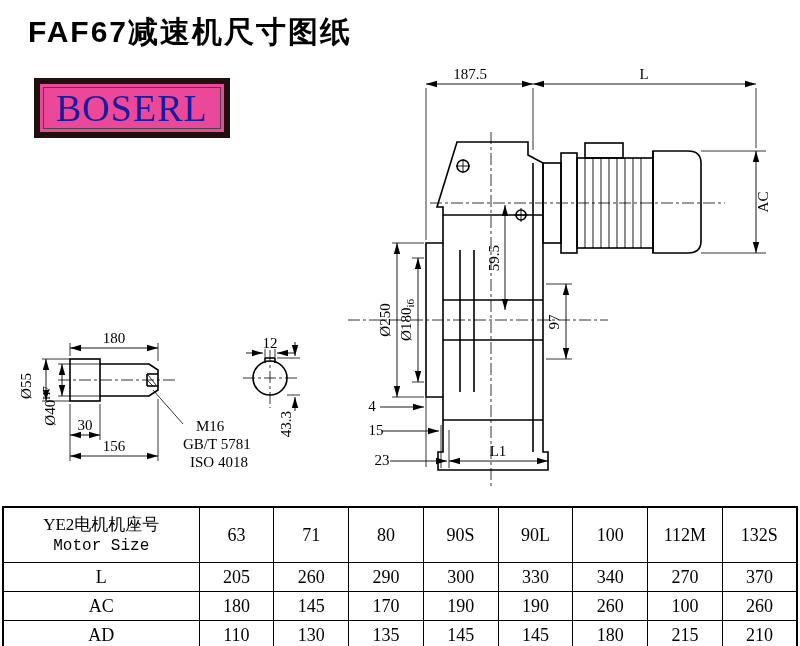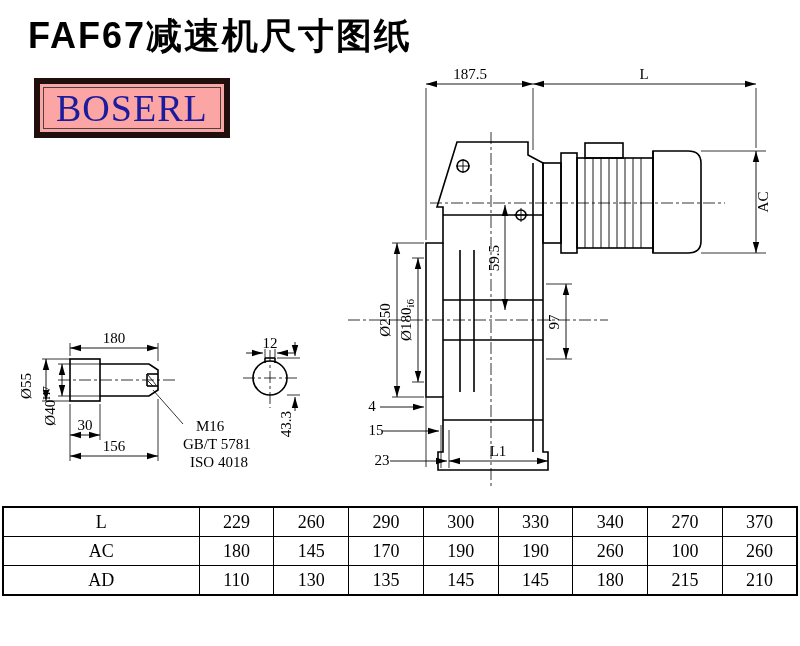--- a/index.html
+++ b/index.html
@@ -1,20 +1,20 @@
 <!DOCTYPE html>
 <html><head>
 <meta charset="utf-8">
 <style>
   html,body{margin:0;padding:0;}
   body{width:800px;height:646px;background:#fff;position:relative;overflow:hidden;
        font-family:"Liberation Sans",sans-serif;color:#000;}
-  .title{position:absolute;left:28px;top:12px;font-size:36px;font-weight:bold;
+  .title{position:absolute;left:28px;top:12px;font-size:30px;font-weight:bold;
          letter-spacing:2px;white-space:nowrap;}
-  .logo{position:absolute;left:34px;top:78px;border:6px solid #200f0c;background:#fca5a5;padding:3px;text-align:center;}
+  .logo{position:absolute;left:34px;top:78px;border:6px solid #200f0c;background:#ec4899;padding:3px;text-align:center;}
   .logo-text{display:block;border:1px solid #444;padding:0 12px;line-height:40px;
              font-family:"Liberation Serif",serif;font-size:38px;color:#1b1b9e;letter-spacing:1px;}
   svg{position:absolute;left:0;top:0;}
   svg text{font-family:"Liberation Serif",serif;font-size:15px;fill:#000;stroke:none;}
   .size-table{position:absolute;left:2px;top:506px;width:796px;border-collapse:collapse;
               table-layout:fixed;border:2px solid #000;font-family:"Liberation Serif",serif;}
   .size-table td{border:1px solid #000;text-align:center;vertical-align:middle;
                  font-size:18px;padding:0;height:28px;}
   .size-table tr.hdr td{height:54px;}
   .size-table col.c0{width:196px;}
@@ -182,23 +182,37 @@
       <col>
       <col>
       <col>
       <col>
       <col>
       <col>
       <col>
       <col>
     </colgroup>
   <tbody>
+      <tr class="hdr">
+    <td>
+      <div class="lbl-cn">YE2电机机座号</div>
+      <div class="lbl-en">Motor Size</div>
+    </td>
+    <td>63</td>
+    <td>71</td>
+    <td>80</td>
+    <td>90S</td>
+    <td>90L</td>
+    <td>100</td>
+    <td>112M</td>
+    <td>132S</td>
+  </tr>
   <tr>
     <td>L</td>
-    <td>229</td>
+    <td>205</td>
     <td>260</td>
     <td>290</td>
     <td>300</td>
     <td>330</td>
     <td>340</td>
     <td>270</td>
     <td>370</td>
   </tr>
   <tr>
     <td>AC</td>

